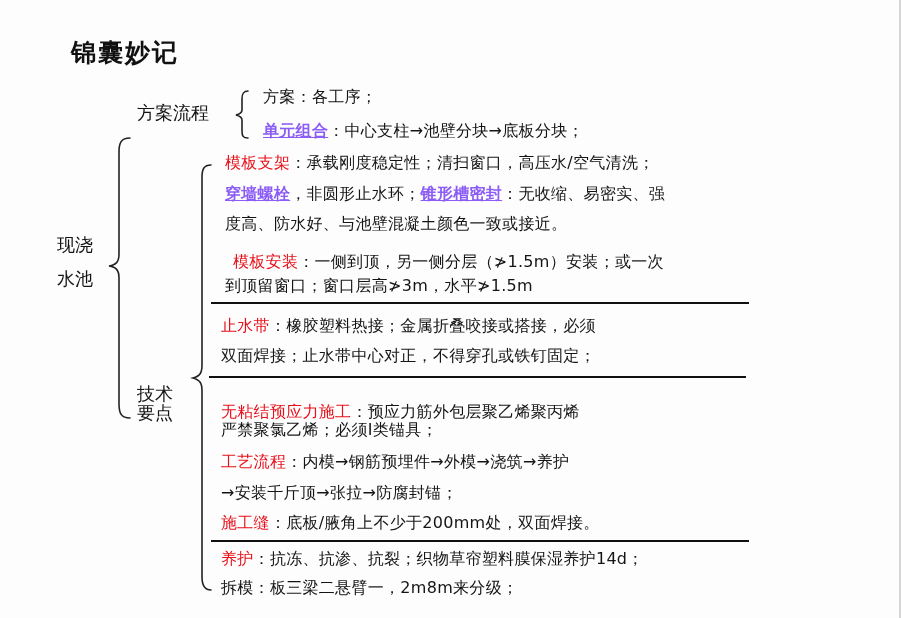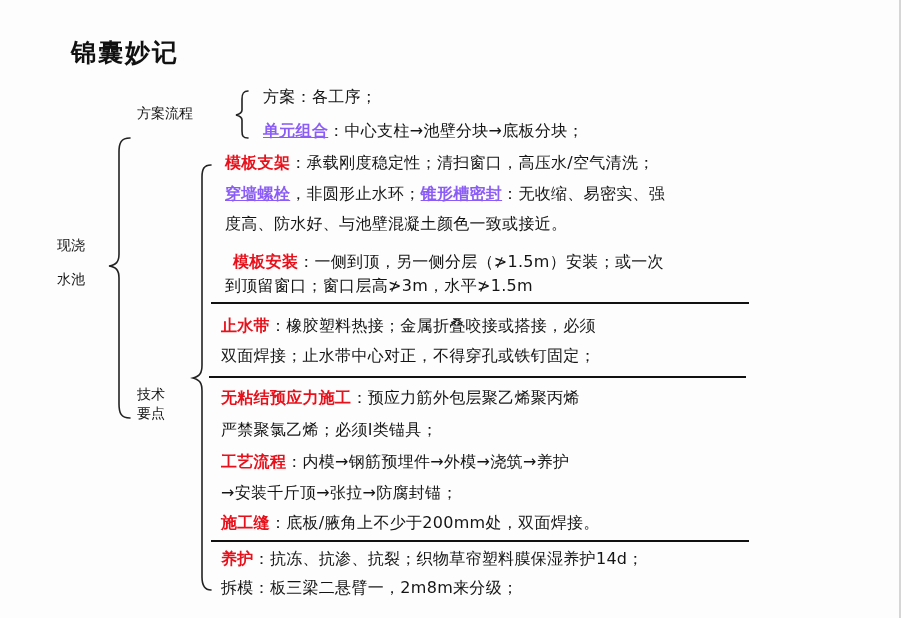--- a/index.html
+++ b/index.html
@@ -9,23 +9,23 @@
     font-family: "DejaVu Sans", "Liberation Sans", sans-serif;
     color: #141414;
     position: relative;
   }
   .page { position: absolute; left: 0; top: 0; width: 899px; height: 618px; background: #fdfdfd; }
   .edge { position: absolute; left: 899px; top: 0; width: 2px; height: 618px; background: #d6d6d6; }
   .title {
     position: absolute; left: 71px; top: 36px;
     font-size: 25px; font-weight: bold; letter-spacing: 2px; color: #111;
   }
-  .lbl { position: absolute; font-size: 14px; line-height: 34px; white-space: nowrap; }
+  .lbl { position: absolute; font-size: 18px; line-height: 34px; white-space: nowrap; }
   .ln  { position: absolute; font-size: 16px; white-space: nowrap; letter-spacing: 0.3px; }
-  .hl-red  { color: #e8101a; font-weight: bold; }
+  .hl-red  { color: #e8101a; font-weight: normal; }
   .hl-blue { color: #8b5cf6; font-weight: bold; text-decoration: underline; }
   .sep { position: absolute; height: 2px; background: #111; }
   svg.brace { position: absolute; overflow: visible; }
   svg.brace path { fill: none; stroke: #222; stroke-width: 1.6; stroke-linecap: round; }
 </style>
 </head>
 <body>
 
 <div class="page"></div>
 <div class="edge"></div>
@@ -74,21 +74,21 @@
 <div class="sep" style="left:211px; top:302px; width:538px;"></div>
 
 <div class="ln" style="left:221px; top:316px;">
   <span class="hl-red">止水带</span><span>：橡胶塑料热接；金属折叠咬接或搭接，必须</span>
 </div>
 <div class="ln" style="left:221px; top:346px;">
   <span>双面焊接；止水带中心对正，不得穿孔或铁钉固定；</span>
 </div>
 <div class="sep" style="left:209px; top:376px; width:537px;"></div>
 
-<div class="ln" style="left:221px; top:388px;">
+<div class="ln" style="left:221px; top:402px;">
   <span class="hl-red">无粘结预应力施工</span><span>：预应力筋外包层聚乙烯聚丙烯</span>
 </div>
 <div class="ln" style="left:221px; top:420px;">
   <span>严禁聚氯乙烯；必须Ⅰ类锚具；</span>
 </div>
 <div class="ln" style="left:221px; top:452px;">
   <span class="hl-red">工艺流程</span><span>：内模→钢筋预埋件→外模→浇筑→养护</span>
 </div>
 <div class="ln" style="left:221px; top:483px;">
   <span>→安装千斤顶→张拉→防腐封锚；</span>

